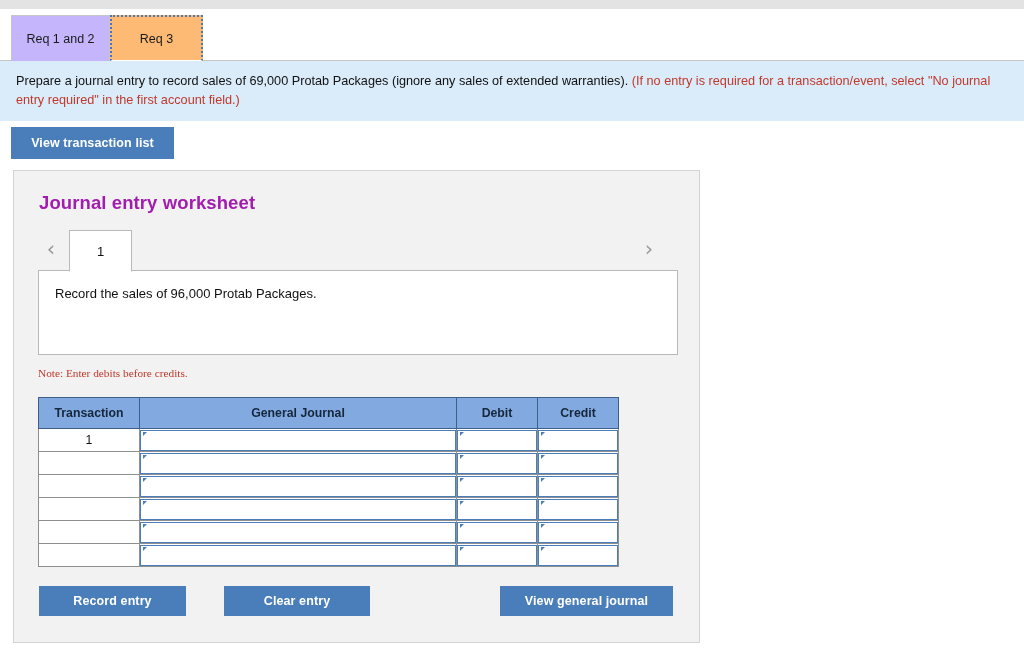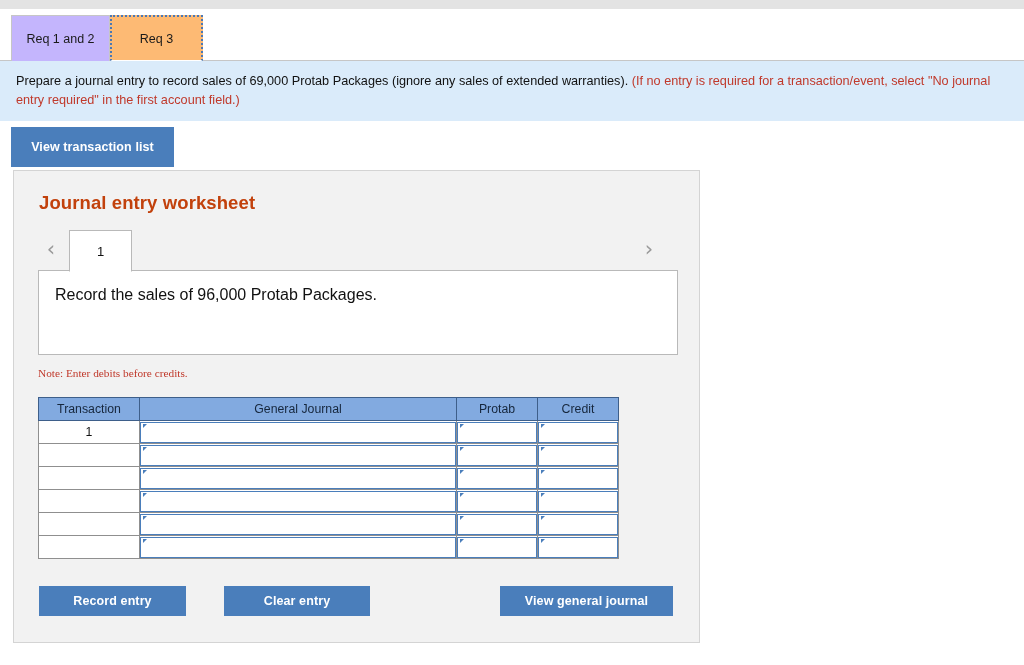--- a/index.html
+++ b/index.html
@@ -84,37 +84,37 @@
     font-weight: bold;
     letter-spacing: .1px;
     cursor: pointer;
     display: flex;
     align-items: center;
     justify-content: center;
   }
   #view-transaction-list {
     position: absolute;
     left: 11px; top: 127px;
-    width: 163px; height: 40px;
+    width: 163px; height: 32px;
   }
 
   
   .worksheet {
     position: absolute;
     left: 13px; top: 170px;
     width: 687px; height: 473px;
     background: #f2f2f2;
     border: 1px solid #d4d4d4;
   }
   .worksheet-title {
     position: absolute;
     left: 25px; top: 21px;
     font-size: 18.5px;
     font-weight: bold;
-    color: #c2410c;
+    color: #a21caf;
     letter-spacing: .1px;
   }
 
   
   .pager {
     position: absolute;
     left: 24px; top: 57px;
     width: 640px; height: 43px;
   }
   .pager-baseline {
@@ -155,21 +155,21 @@
   }
 
   
   .descbox {
     position: absolute;
     left: 24px; top: 99px;
     width: 640px; height: 85px;
     background: #ffffff;
     border: 1px solid #b9b9b9;
     padding: 15px 16px;
-    font-size: 16px;
+    font-size: 13px;
     color: #111111;
   }
 
   
   .note {
     position: absolute;
     left: 24px; top: 196px;
     font-size: 11.3px;
     color: #c0392b;
     font-family: Liberation Serif, serif;
@@ -181,23 +181,23 @@
     left: 24px; top: 226px;
     width: 580px;
     border-collapse: collapse;
     table-layout: fixed;
   }
   .jtable th {
     background: #82aae0;
     border: 1px solid #3e5f8a;
     color: #16273d;
     font-size: 12.3px;
-    font-weight: normal;
+    font-weight: bold;
     height: 23px;
-    padding: 0 4px;
+    padding: 8px 4px;
     text-align: center;
   }
   .jtable td {
     border: 1px solid #8f8f8f;
     background: #ffffff;
     height: 23px;
     padding: 0;
     vertical-align: middle;
   }
   .col-transaction { width: 101px; }
@@ -298,21 +298,21 @@
     <colgroup>
       <col class="col-transaction">
       <col class="col-journal">
       <col class="col-debit">
       <col class="col-credit">
     </colgroup>
     <thead>
       <tr>
         <th>Transaction</th>
         <th>General Journal</th>
-        <th>Protab</th>
+        <th>Debit</th>
         <th>Credit</th>
       </tr>
     </thead>
     <tbody id="journal-rows">
         <tr>
           <td class="tx-cell">1</td>
           <td class="field-cell">
             <input type="text" class="field" value="" style="">
           </td>
           <td class="field-cell">

